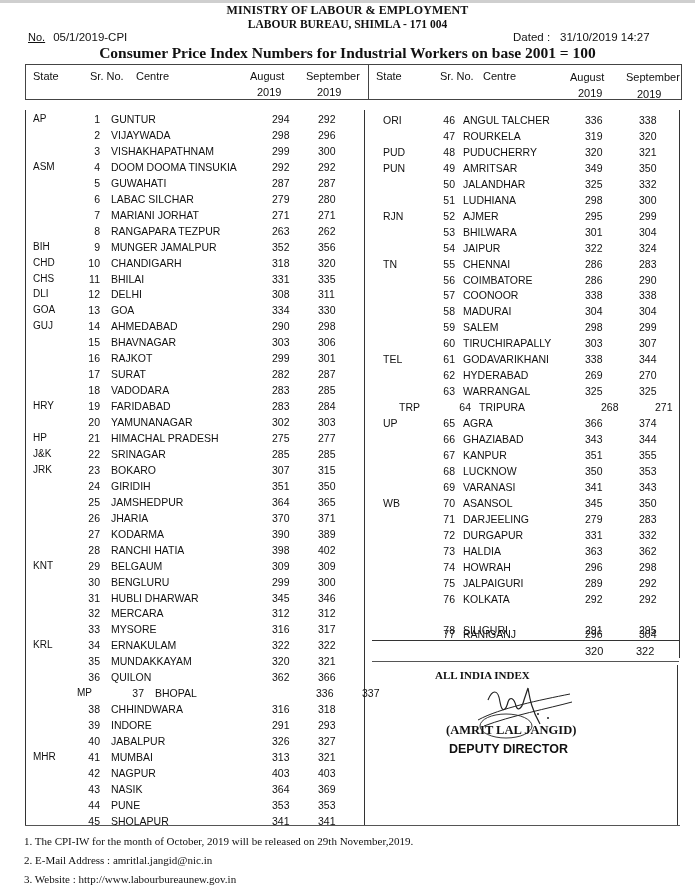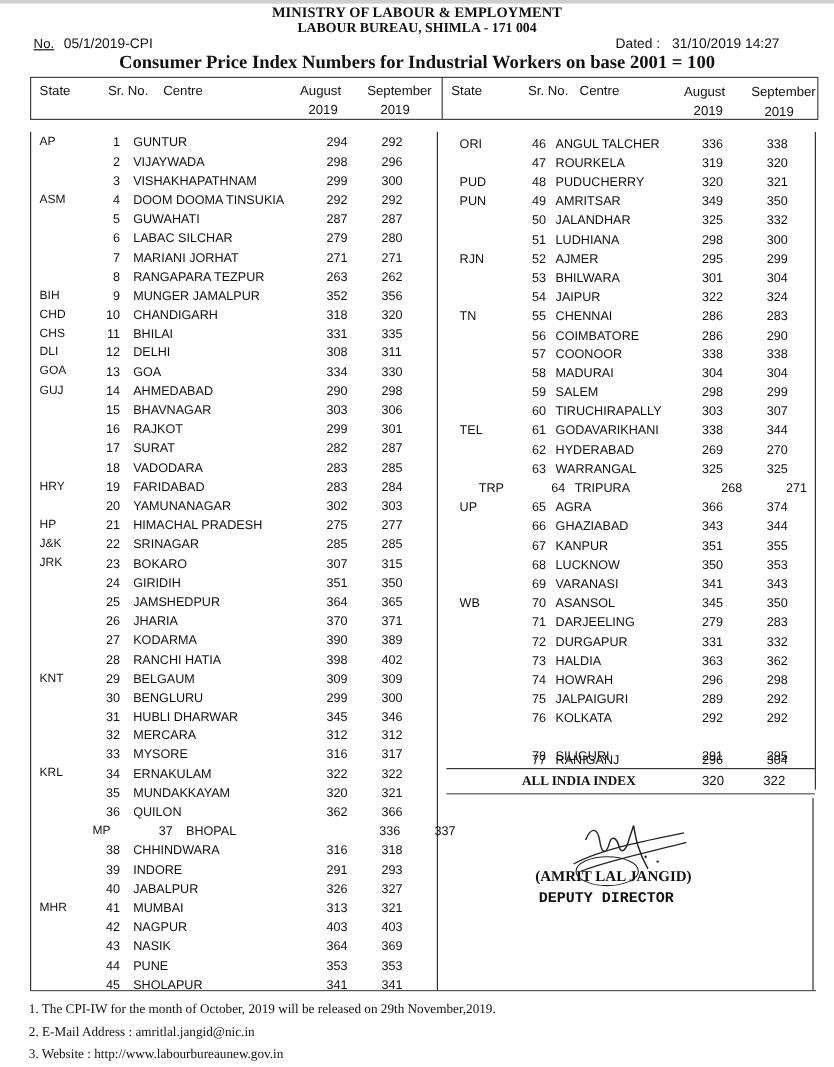--- a/index.html
+++ b/index.html
@@ -40,27 +40,27 @@
   .l .cn { left: 111px; }
   .l .au { left: 272px; }
   .l .se { left: 318px; }
   .r .st { left: 383px; }
   .r .sr { left: 437px; width: 18px; text-align: right; }
   .r .cn { left: 463px; }
   .r .au { left: 585px; }
   .r .se { left: 639px; }
 
   .allindia { position: absolute; top: 645px; font-size: 11px; }
-  .allindia .lbl { position: absolute; left: 435px; font-family: "Liberation Serif", serif; font-weight: bold; white-space: nowrap; }
+  .allindia .lbl { position: absolute; left: 435px; font-family: "Liberation Serif", serif; font-weight: bold; white-space: nowrap; margin-top: 24px; }
   .allindia .au { position: absolute; left: 585px; }
   .allindia .se { position: absolute; left: 636px; }
 
   .sig { position: absolute; left: 470px; top: 680px; width: 110px; height: 60px; }
   .signame { position: absolute; left: 446px; top: 723px; font-family: "Liberation Serif", serif; font-weight: bold; font-size: 12.5px; white-space: nowrap; }
-  .sigdes { position: absolute; left: 449px; top: 742px; font-family: Liberation Mono, monospace; font-weight: bold; font-size: 12.5px; white-space: nowrap; text-align: right; }
+  .sigdes { position: absolute; left: 449px; top: 742px; font-family: Liberation Sans, sans-serif; font-weight: bold; font-size: 12.5px; white-space: nowrap; text-align: right; }
 
   .note { position: absolute; left: 24px; font-family: "Liberation Serif", serif; font-size: 11px; white-space: nowrap; }
 </style>
 </head>
 <body>
 
 <div class="top-shade"></div>
 
 <div class="ministry">MINISTRY OF LABOUR &amp; EMPLOYMENT</div>
 <div class="bureau">LABOUR BUREAU, SHIMLA - 171 004</div>

